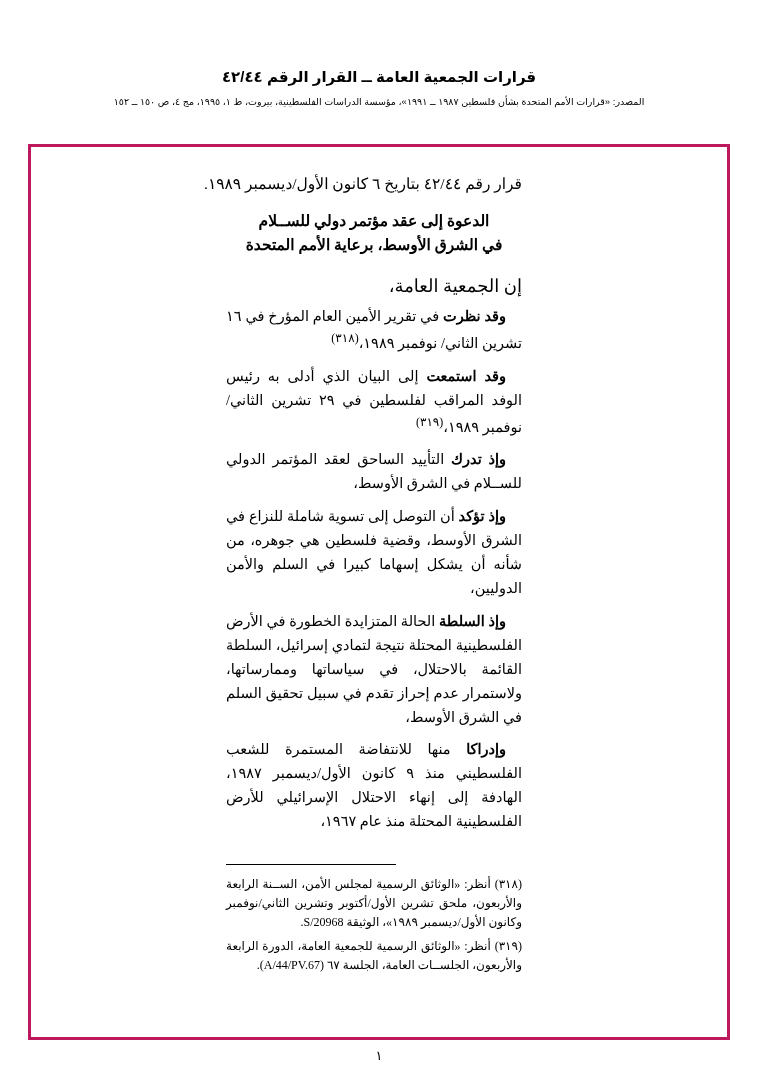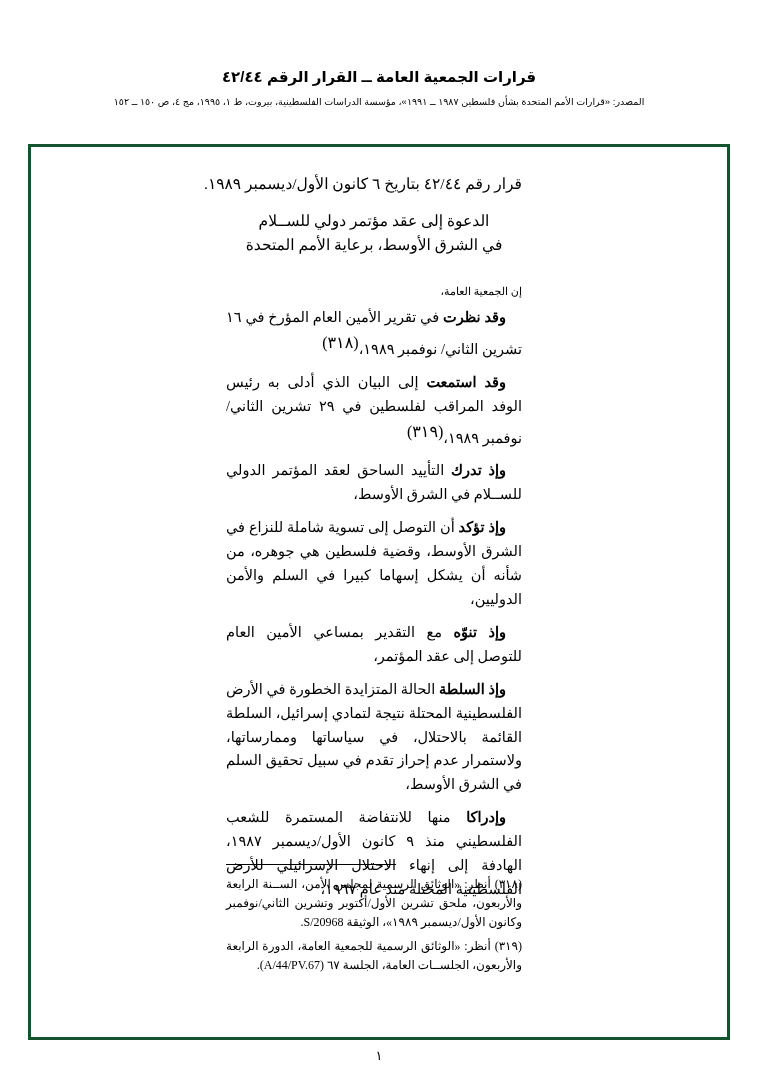--- a/index.html
+++ b/index.html
@@ -39,62 +39,62 @@
     margin: 0;
     padding: 0 28px;
     line-height: 1.3;
   }
   .frame {
     position: absolute;
     top: 144px;
     left: 28px;
     width: 702px;
     height: 896px;
-    border: 3px solid #14532d;
+    border: 3px solid #be185d;
     box-sizing: border-box;
     background: #ffffff;
   }
   .frame-inner {
     position: absolute;
     top: 28px;
     left: 0;
     right: 0;
     bottom: 0;
     padding: 0 205px 0 195px;
   }
   .res-line {
     font-size: 15.5px;
     text-align: center;
     margin: 0 0 16px 0;
     white-space: nowrap;
   }
   .res-subtitle {
     font-size: 15.5px;
-    font-weight: normal;
+    font-weight: bold;
     text-align: center;
     line-height: 1.55;
-    margin: 0 0 28px 0;
+    margin: 0 0 18px 0;
     white-space: nowrap;
   }
   .res-subtitle span { display: block; }
   .opening {
-    font-size: 11px;
+    font-size: 18px;
     text-align: right;
     margin: 0 0 8px 0;
   }
   .para {
     font-size: 14.5px;
     line-height: 1.65;
     margin: 0 0 9px 0;
     text-align: justify;
     text-align-last: right;
   }
   .para b { font-weight: bold; }
   .para .sup {
-    font-size: 16px;
+    font-size: 12px;
     vertical-align: super;
   }
   .indent { text-indent: 16px; }
   .rule {
     position: absolute;
     left: 195px;
     bottom: 172px;
     width: 170px;
     height: 0;
     border-top: 1px solid #000;
@@ -144,21 +144,20 @@
       <p class="para indent">
         <span><b>وقد نظرت</b> في تقرير الأمين العام المؤرخ في ١٦ تشرين الثاني/ نوفمبر ١٩٨٩،</span><span class="sup">(٣١٨)</span>
       </p>
 
       <p class="para indent">
         <span><b>وقد استمعت</b> إلى البيان الذي أدلى به رئيس الوفد المراقب لفلسطين في ٢٩ تشرين الثاني/نوفمبر ١٩٨٩،</span><span class="sup">(٣١٩)</span>
       </p>
 
       <p class="para indent"><b>وإذ تدرك</b> التأييد الساحق لعقد المؤتمر الدولي للســلام في الشرق الأوسط،</p>
       <p class="para indent"><b>وإذ تؤكد</b> أن التوصل إلى تسوية شاملة للنزاع في الشرق الأوسط، وقضية فلسطين هي جوهره، من شأنه أن يشكل إسهاما كبيرا في السلم والأمن الدوليين،</p>
-      <p class="para indent"><b>وإذ تنوّه</b> مع التقدير بمساعي الأمين العام للتوصل إلى عقد المؤتمر،</p>
       <p class="para indent"><b>وإذ السلطة</b> الحالة المتزايدة الخطورة في الأرض الفلسطينية المحتلة نتيجة لتمادي إسرائيل، السلطة القائمة بالاحتلال، في سياساتها وممارساتها، ولاستمرار عدم إحراز تقدم في سبيل تحقيق السلم في الشرق الأوسط،</p>
       <p class="para indent"><b>وإدراكا</b> منها للانتفاضة المستمرة للشعب الفلسطيني منذ ٩ كانون الأول/ديسمبر ١٩٨٧، الهادفة إلى إنهاء الاحتلال الإسرائيلي للأرض الفلسطينية المحتلة منذ عام ١٩٦٧،</p>
 
     </div>
 
     <div class="rule"></div>
 
     <div class="footnotes">
       <div class="footnote">(٣١٨) أنظر: «الوثائق الرسمية لمجلس الأمن، الســنة الرابعة والأربعون، ملحق تشرين الأول/أكتوبر وتشرين الثاني/نوفمبر وكانون الأول/ديسمبر ١٩٨٩»، الوثيقة S/20968.</div>
       <div class="footnote">(٣١٩) أنظر: «الوثائق الرسمية للجمعية العامة، الدورة الرابعة والأربعون، الجلســات العامة، الجلسة ٦٧ (A/44/PV.67).</div>

